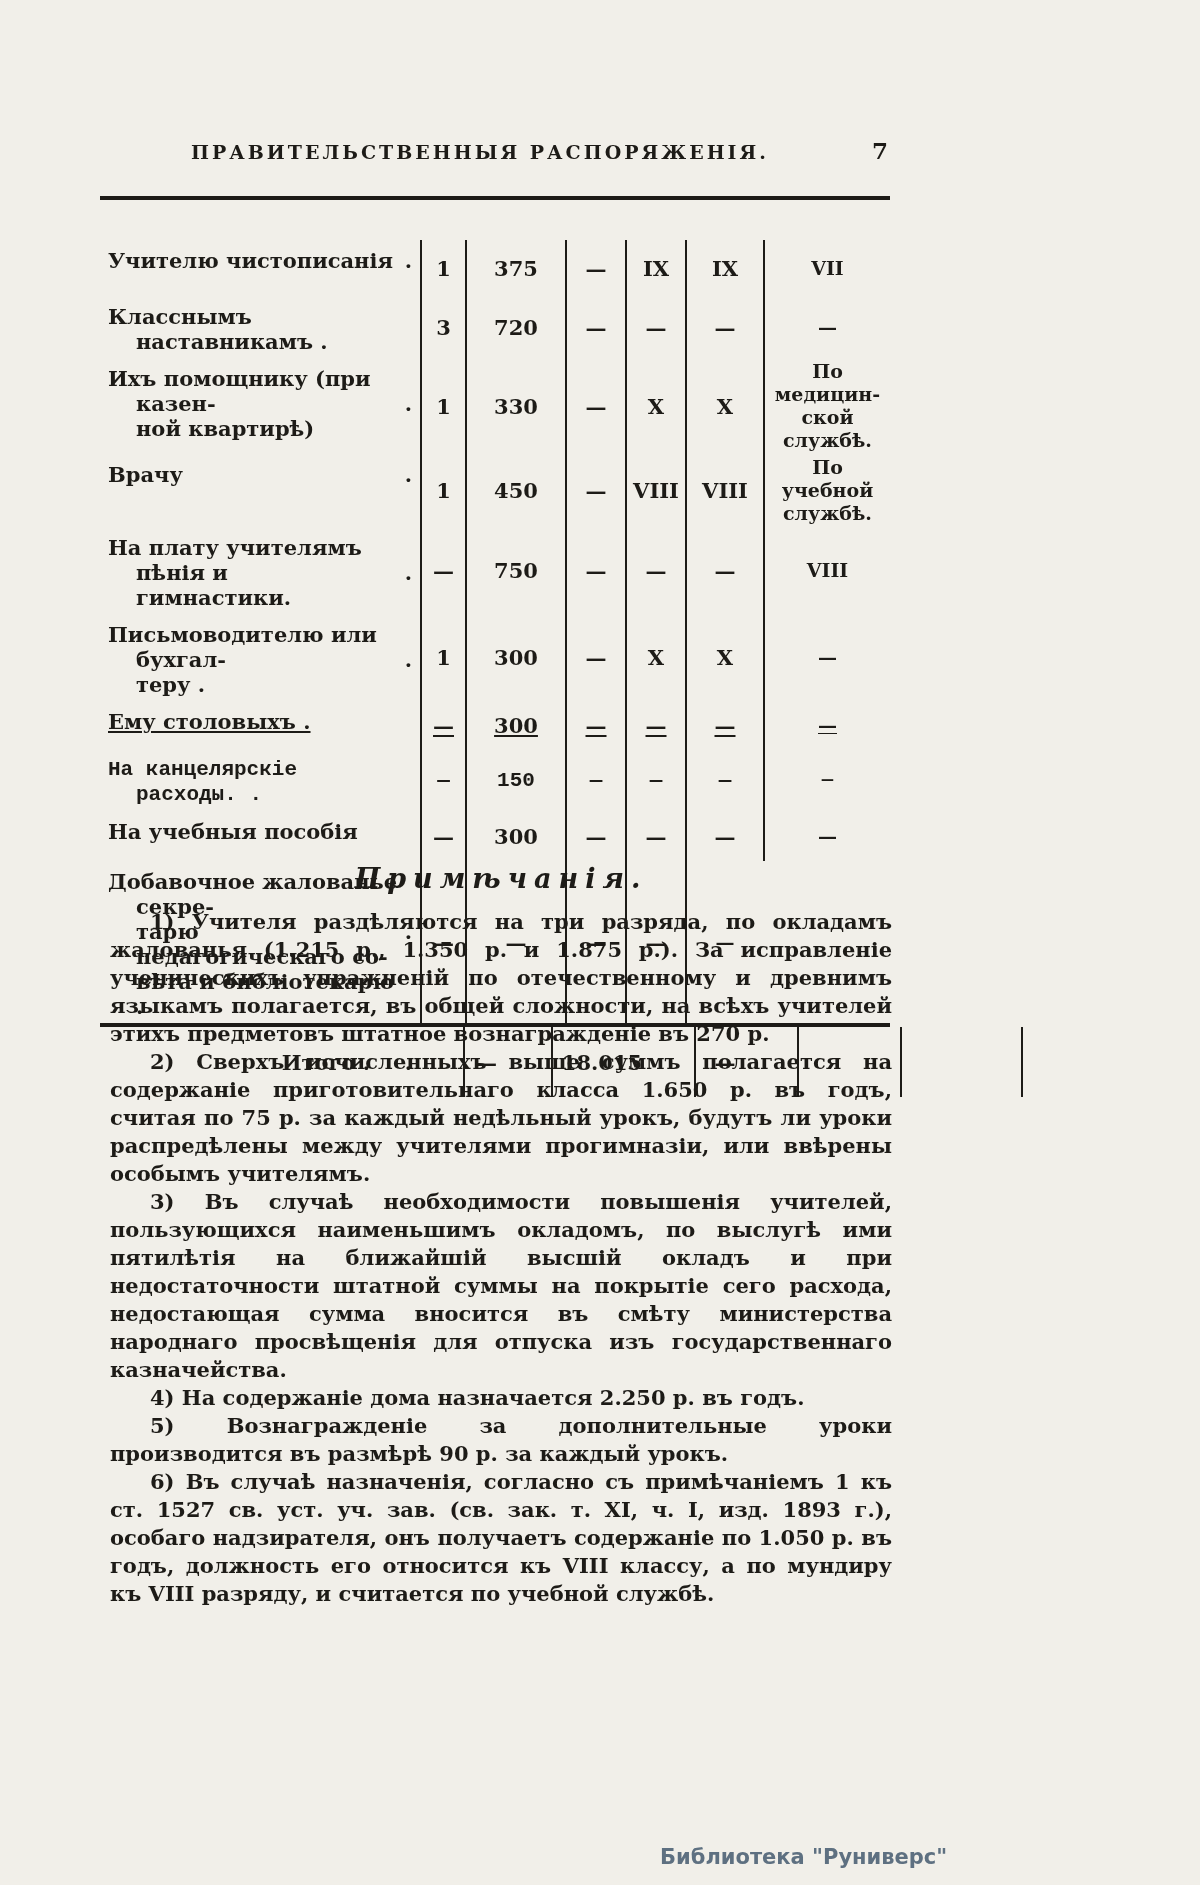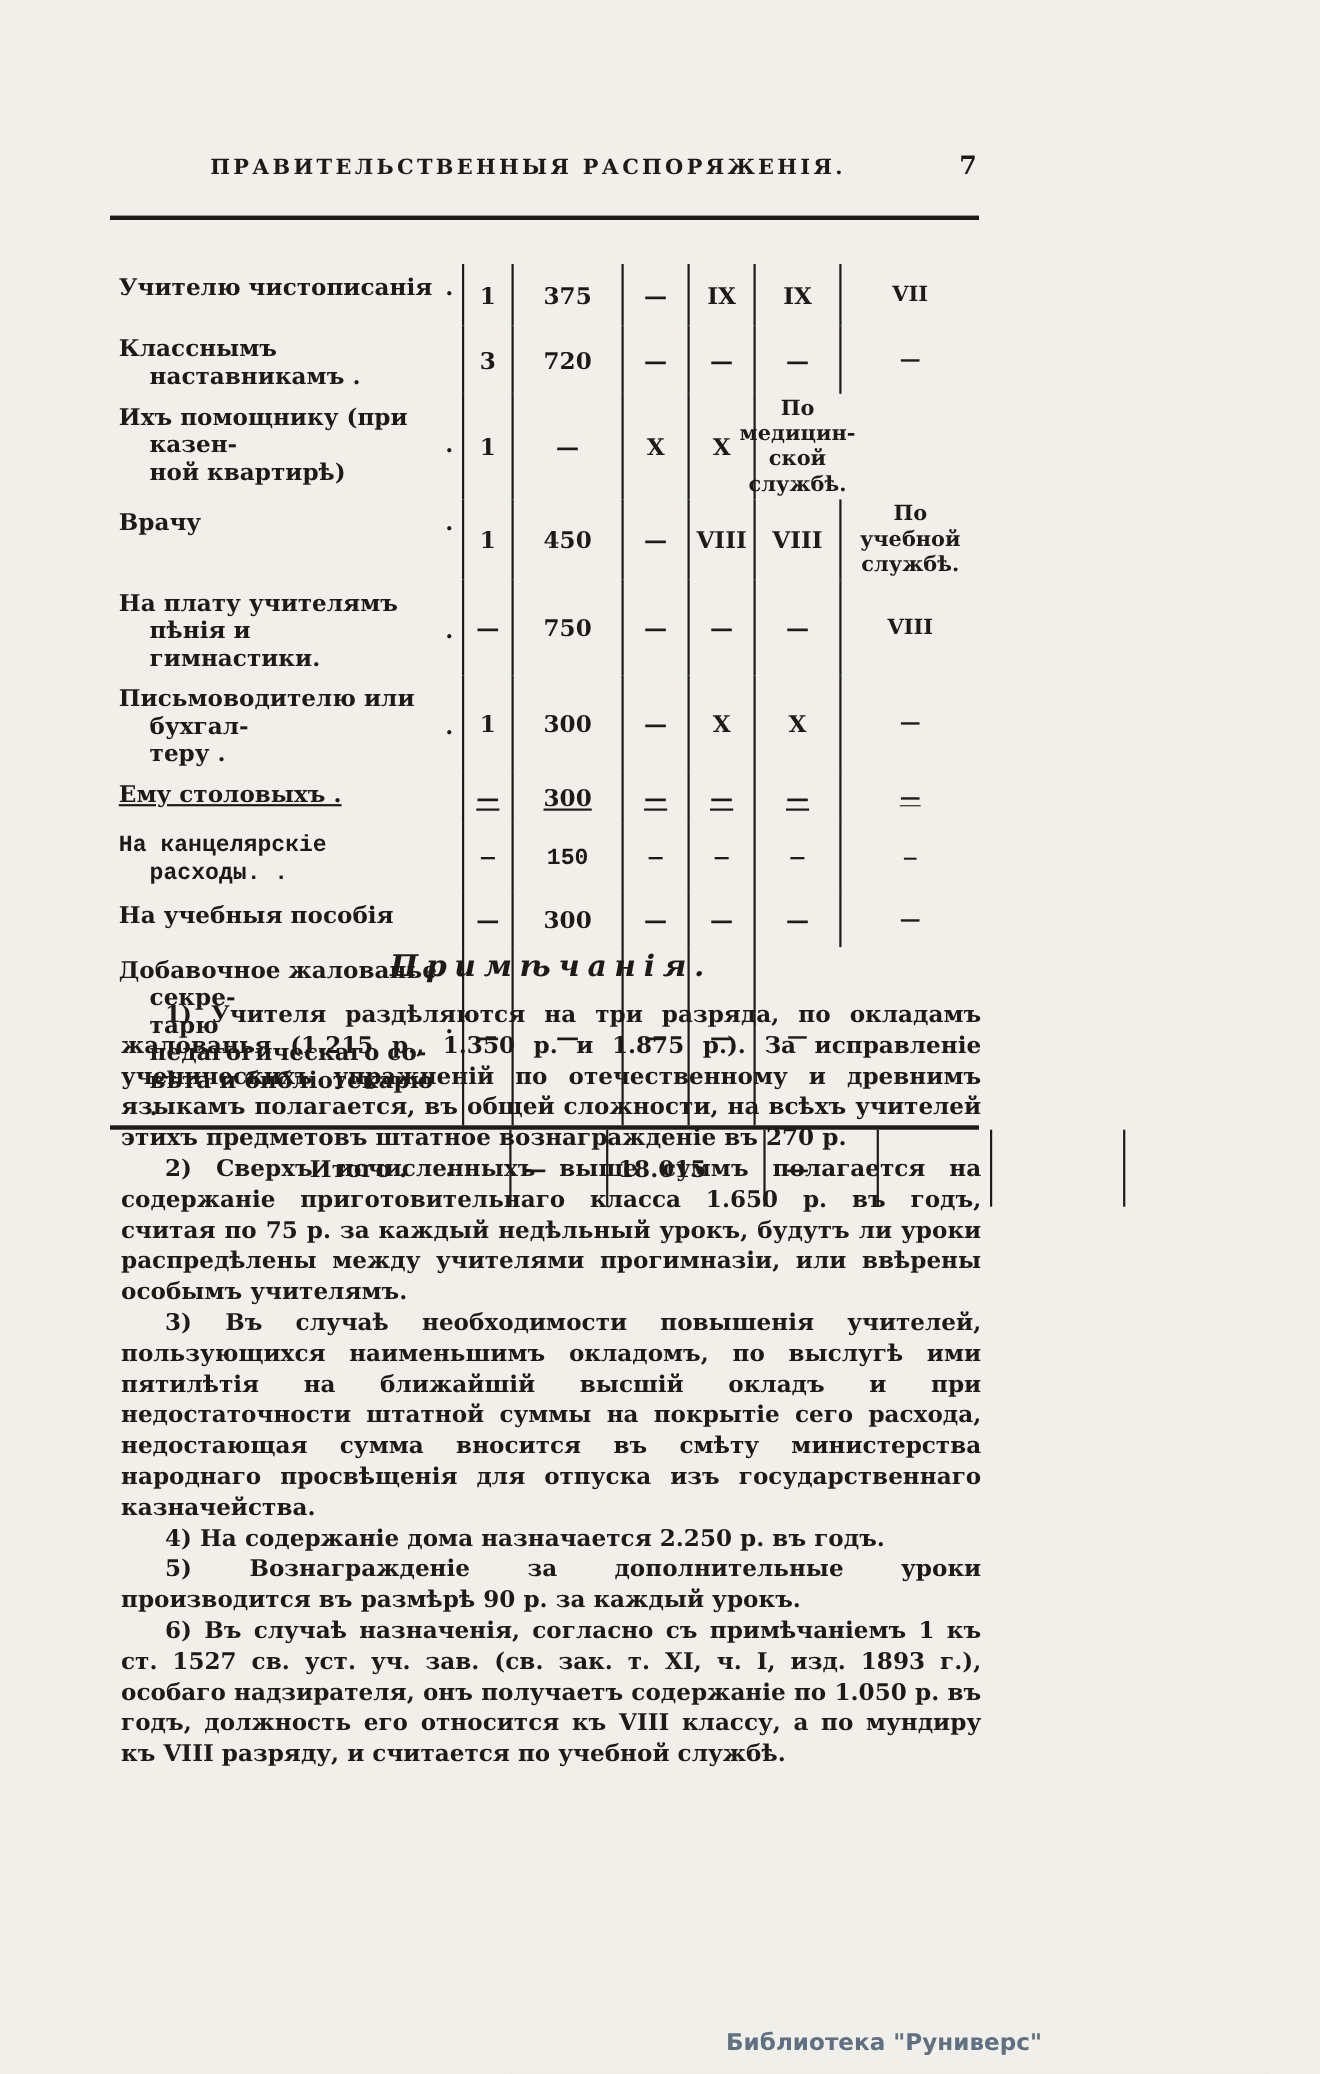--- a/index.html
+++ b/index.html
@@ -145,20 +145,21 @@
       <div class="cell c-num">—</div>
       <div class="cell c-num">—</div>
       <div class="cell c-num">—</div>
       <div class="cell c-note">—</div>
     </div>
 
     <div class="trow r3">
       <div class="cell c-label"><span class="lbl">Ихъ помощнику (при казен-
 ной квартирѣ)</span><span class="enddot">.</span></div>
       <div class="cell c-num">1</div>
+      <div class="cell c-num">330</div>
       <div class="cell c-num">—</div>
       <div class="cell c-num">X</div>
       <div class="cell c-num">X</div>
       <div class="cell c-note">По медицин-
 ской службѣ.</div>
     </div>
 
     <div class="trow r4">
       <div class="cell c-label"><span class="lbl">Врачу</span><span class="enddot">.</span></div>
       <div class="cell c-num">1</div>

